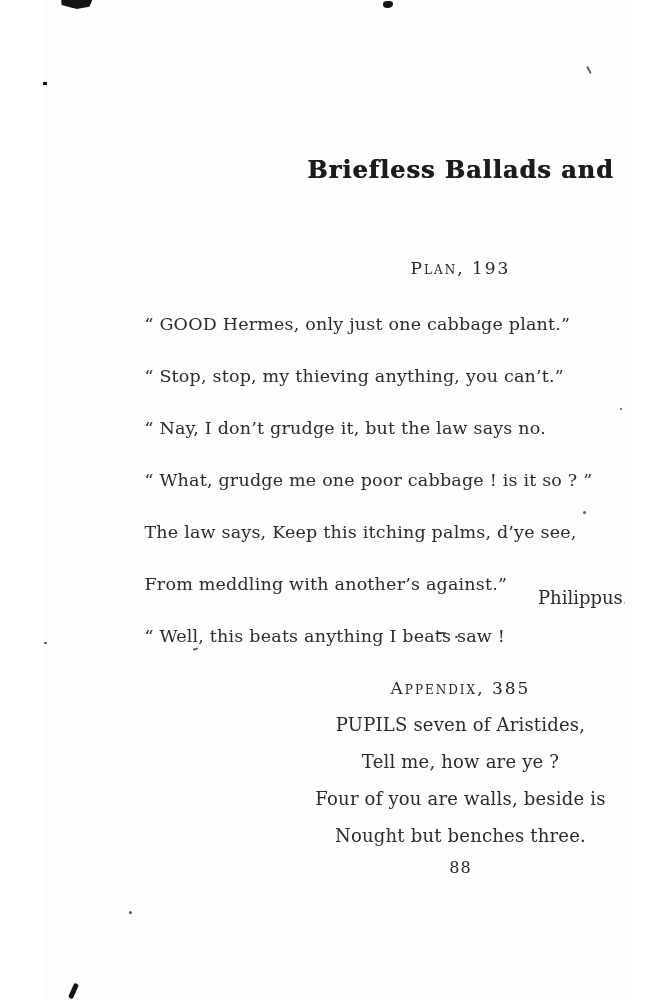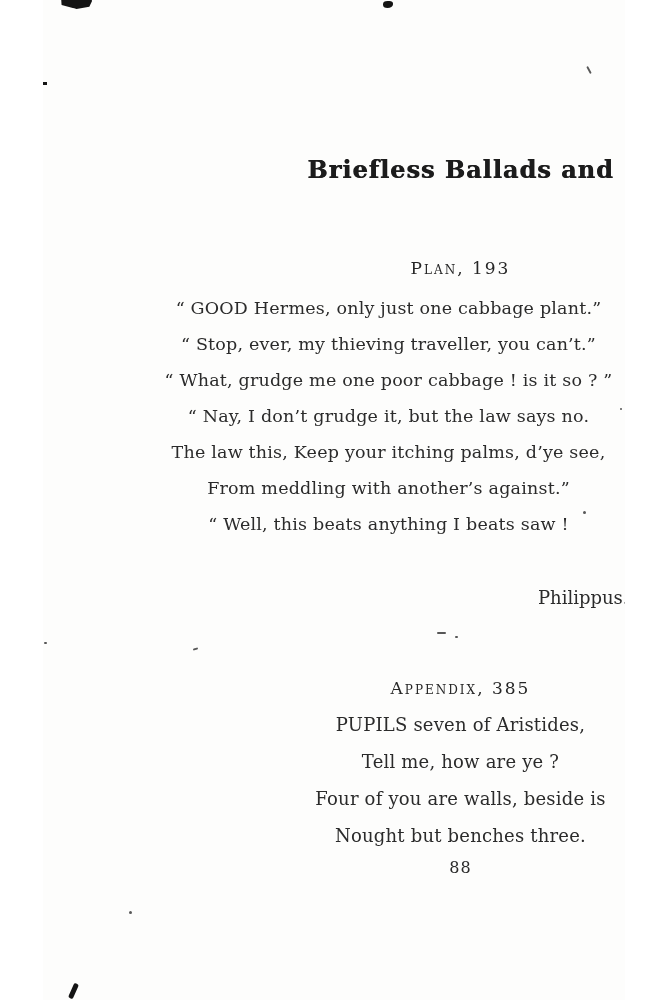--- a/index.html
+++ b/index.html
@@ -46,21 +46,21 @@
 
   .poem-plan {
     position: absolute;
     top: 290px;
     left: 86px;
     width: 520px;
     font-size: 17.5px;
     line-height: 36px;
     letter-spacing: 0.2px;
   }
-  .poem-plan p { margin: 0; white-space: nowrap; text-align: center; }
+  .poem-plan p { margin: 16px; white-space: nowrap; }
 
   .attribution {
     position: absolute;
     top: 584px;
     left: 86px;
     width: 500px;
     text-align: right;
     font-size: 18px;
     line-height: 28px;
   }
@@ -126,24 +126,24 @@
   <div class="speck s6"></div>
   <div class="speck s7"></div>
   <div class="speck s8"></div>
 
   <div class="running-header">Briefless Ballads and</div>
 
   <div class="section-heading heading-plan">Plan, 193</div>
 
   <div class="poem-plan">
     <p>“ GOOD Hermes, only just one cabbage plant.”</p>
-    <p>“ Stop, ever, my thieving traveller, you can’t.”</p>
+    <p>“ Stop, stop, my thieving anything, you can’t.”</p>
+    <p>“ Nay, I don’t grudge it, but the law says no.</p>
     <p>“ What, grudge me one poor cabbage !  is it so ? ”</p>
-    <p>“ Nay, I don’t grudge it, but the law says no.</p>
-    <p>The law this, Keep your itching palms, d’ye see,</p>
+    <p>The law says, Keep this itching palms, d’ye see,</p>
     <p>From meddling with another’s against.”</p>
     <p>“ Well, this beats anything I beats saw !</p>
   </div>
 
   <div class="attribution">Philippus.</div>
 
   <div class="section-heading heading-appendix">Appendix, 385</div>
 
   <div class="poem-appendix">
     <p>PUPILS seven of Aristides,</p>

